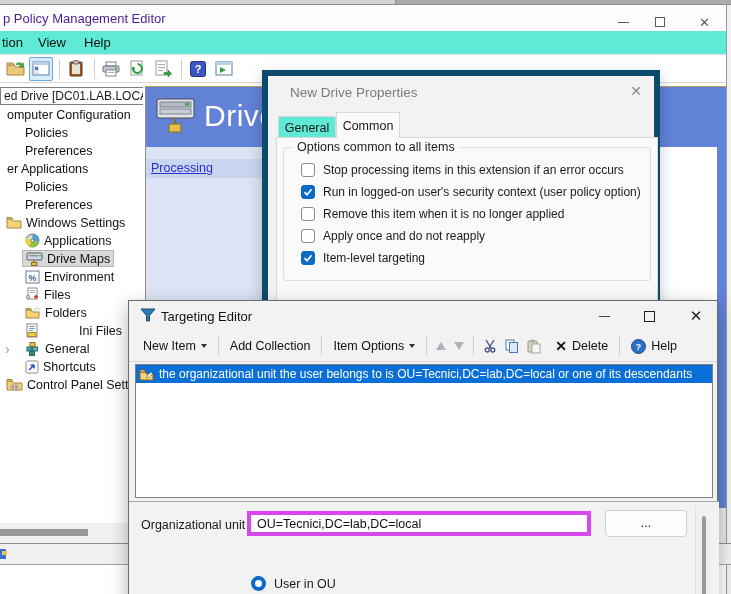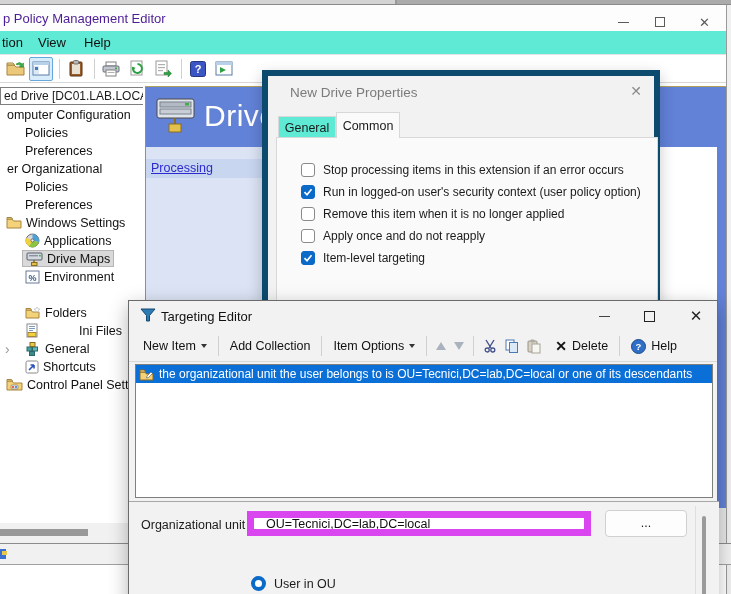--- a/index.html
+++ b/index.html
@@ -85,21 +85,21 @@
   .te-sep { width:1px; height:20px; background:#d0d0d0; margin:0 5px; }
   .tri-up { width:0; height:0; border-left:5px solid transparent; border-right:5px solid transparent; border-bottom:8px solid #a9b2bd; }
   .tri-down { width:0; height:0; border-left:5px solid transparent; border-right:5px solid transparent; border-top:8px solid #a9b2bd; }
   .glyph-btn { display:flex; align-items:center; padding:4px 4px; gap:4px; }
   .te-list { position:absolute; left:6px; top:63px; width:578px; height:134px; background:#fff; border:1px solid #7f7f7f; overflow:hidden; }
   .te-row { position:relative; height:18px; line-height:18px; display:flex; align-items:center; gap:5px; padding-left:3px; white-space:nowrap; }
   .te-row.sel { background:var(--selection,#0a6fd7); color:#fff; }
   .te-row .te-row-text { font-size:12px; }
   .te-detail { position:absolute; left:0; top:200px; width:590px; height:110px; background:#f2f2f2; border-top:1px solid #a8a8a8; }
   .te-field-label { position:absolute; left:12px; top:16px; font-size:12.5px; }
-  .te-input { position:absolute; left:118px; top:9px; width:344px; height:25px; border:7px solid #d946ef; background:#fff; font-family:"Liberation Sans",sans-serif; font-size:12.5px; padding:0 12px; color:#111; }
+  .te-input { position:absolute; left:118px; top:9px; width:344px; height:25px; border:4px solid #d946ef; background:#fff; font-family:"Liberation Sans",sans-serif; font-size:12.5px; padding:0 6px; color:#111; }
   .te-browse { position:absolute; left:476px; top:8px; width:82px; height:27px; background:#fdfdfd; border:1px solid #d0d0d0; border-radius:4px; text-align:center; line-height:25px; font-size:12.5px; }
   .te-check-row { position:absolute; left:122px; top:46px; display:flex; align-items:center; gap:8px; }
   .te-radio-row { position:absolute; left:122px; top:74px; display:flex; align-items:center; gap:8px; }
   .radio { width:15px; height:15px; border-radius:50%; background:#fff; border:4.5px solid var(--check,#0b69c7); flex:0 0 auto; }
   .te-vscroll { position:absolute; left:566px; top:4px; width:16px; height:106px; background:#f1f1f1; border-left:1px solid #dedede; }
   .te-vscroll .vthumb { position:absolute; left:6px; top:10px; width:4px; height:92px; background:#9a9a9a; border-radius:2px; }
   .win-btn { position:absolute; top:0; width:30px; height:30px; display:flex; align-items:center; justify-content:center; }
 </style>
 </head>
 <body>
@@ -219,21 +219,21 @@
       <div class="tree-row" style="top: 23px;"><span class="hl" style="margin-left: 4px;">
           <span class="tree-label">omputer Configuration</span>
         </span></div>
       <div class="tree-row" style="top: 41px;"><span class="hl" style="margin-left: 22px;">
           <span class="tree-label">Policies</span>
         </span></div>
       <div class="tree-row" style="top: 59px;"><span class="hl" style="margin-left: 22px;">
           <span class="tree-label">Preferences</span>
         </span></div>
       <div class="tree-row" style="top: 77px;"><span class="hl" style="margin-left: 4px;">
-          <span class="tree-label">er Organizational</span>
+          <span class="tree-label">er Applications</span>
         </span></div>
       <div class="tree-row" style="top: 95px;"><span class="hl" style="margin-left: 22px;">
           <span class="tree-label">Policies</span>
         </span></div>
       <div class="tree-row" style="top: 113px;"><span class="hl" style="margin-left: 22px;">
           <span class="tree-label">Preferences</span>
         </span></div>
       <div class="tree-row" style="top: 131px;"><span class="hl" style="margin-left: 3px;">
           <span style="display: flex;">
             <svg width="16" height="13" viewBox="0 0 16 13">
@@ -268,20 +268,33 @@
           <span class="tree-label">Drive Maps</span>
         </span></div>
       <div class="tree-row" style="top: 185px;"><span class="hl" style="margin-left: 22px;">
           <span style="display: flex;">
             <svg width="15" height="14" viewBox="0 0 15 14">
               <rect x="1" y="1" width="13" height="12" fill="#fff" stroke="#6a7a9a"></rect>
               <text x="7.5" y="10.5" font-size="9" font-family="Liberation Sans,sans-serif" font-weight="bold" fill="#3c5b8a" text-anchor="middle">%</text>
             </svg>
           </span>
           <span class="tree-label">Environment</span>
+        </span></div>
+      <div class="tree-row" style="top: 203px;"><span class="hl" style="margin-left: 22px;">
+          <span style="display: flex;">
+            <svg width="15" height="15" viewBox="0 0 15 15">
+              <rect x="3" y="1" width="9" height="11" fill="#fff" stroke="#8a8a8a"></rect>
+              <rect x="5" y="3" width="5" height="1" fill="#b0b0b0"></rect>
+              <rect x="5" y="5" width="5" height="1" fill="#b0b0b0"></rect>
+              <path d="M2 8 l3 1 -1 3 -3 -1z" fill="#c8ccd4" stroke="#707070" stroke-width="0.5"></path>
+              <rect x="9" y="9" width="4" height="1.6" fill="#d93a2a"></rect>
+              <rect x="10.2" y="7.8" width="1.6" height="4" fill="#d93a2a"></rect>
+            </svg>
+          </span>
+          <span class="tree-label">Files</span>
         </span></div>
       <div class="tree-row" style="top: 221px;"><span class="hl" style="margin-left: 22px;">
           <span style="display: flex;">
             <svg width="16" height="13" viewBox="0 0 16 13">
               <path d="M1 4 h5 l1.5 2 H14 v6 H1z" fill="#f3d27a" stroke="#a8853c"></path>
               <path d="M1 4 V2.5 h4.5 l1 1.5z" fill="#f8e2a6" stroke="#a8853c"></path>
               <polygon points="12,1 13,3 15,3 13.4,4.3 14,6.4 12,5.2 10,6.4 10.6,4.3 9,3 11,3" fill="#fff" stroke="#a8a8a8" stroke-width="0.5"></polygon>
             </svg>
           </span>
           <span class="tree-label">Folders</span>
@@ -343,20 +356,23 @@
       </svg>
     </span>
   </div>
 
   <div class="dialog">
     <div class="dlg-title">New Drive Properties</div>
     <div class="dlg-close">✕</div>
     <div class="tab inactive">General</div>
     <div class="tab active">Common</div>
     <div class="dlg-page">
+      <div class="groupbox" style="left:6px; top:9px;">
+        <div class="group-title">Options common to all items</div>
+      </div>
       <div id="dlg-options">
           <div class="opt-row" style="top: 24px;">
             <span class="cbx"></span>
             <span class="opt-label">Stop processing items in this extension if an error occurs</span>
           </div>
           <div class="opt-row" style="top: 46px;">
             <span class="cbx on">
               <svg width="10" height="10" viewBox="0 0 10 10">
                 <path d="M1.5 5.2 L4 7.8 L8.5 2.2" stroke="#fff" stroke-width="1.7" fill="none"></path>
               </svg>

